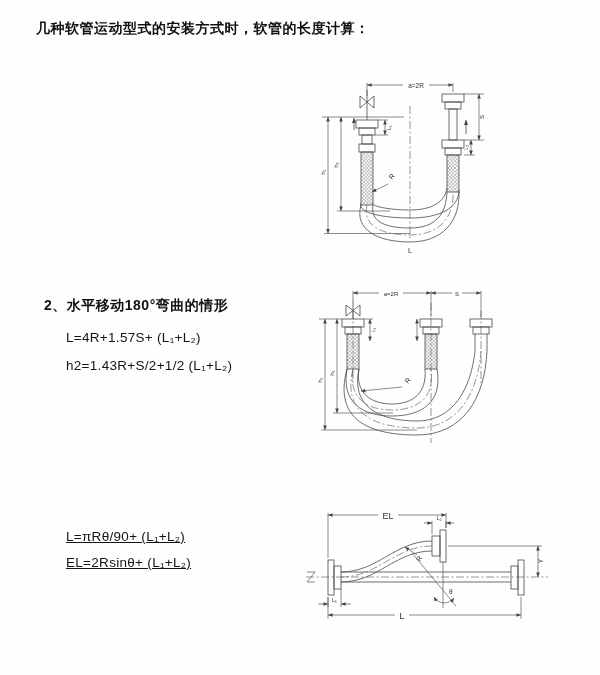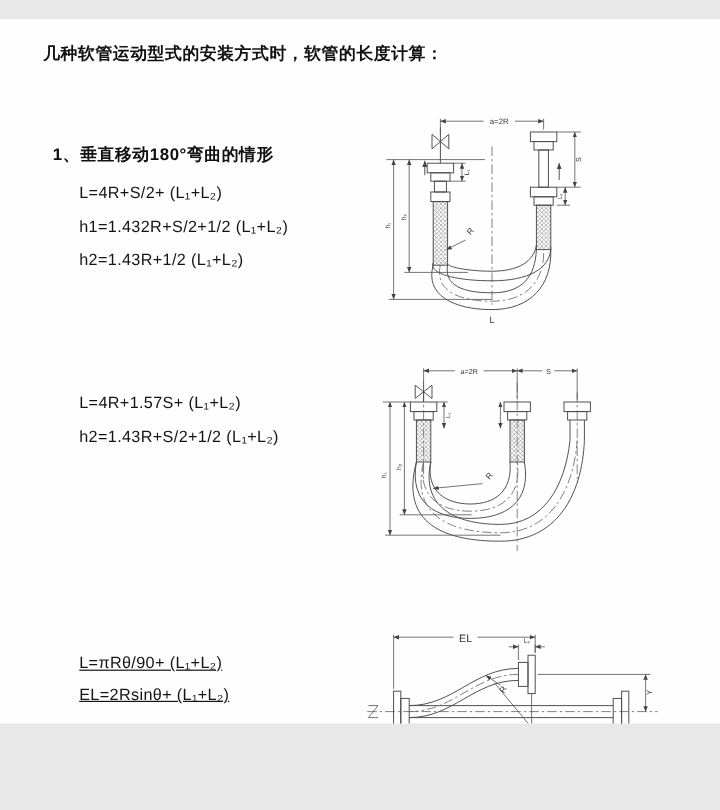--- a/index.html
+++ b/index.html
@@ -1,19 +1,19 @@
 <!DOCTYPE html>
 <html><head>
 <meta charset="utf-8">
 <style>
   html,body{margin:0;padding:0;background:#e8e8e8;}
   .page{
-    position:relative;width:600px;height:587px;background:#fefefe;
+    position:relative;width:600px;height:675px;background:#fefefe;
     font-family:"Liberation Sans","DejaVu Sans",sans-serif;color:#1a1a1a;
-    overflow:hidden;margin:16px auto;
+    overflow:hidden;margin:0 auto;
   }
   .doc-title{
     position:absolute;left:36px;top:20px;font-size:14px;font-weight:bold;
     letter-spacing:0.5px;color:#111;
   }
   .section{position:absolute;left:44px;}
   .sec-heading{font-size:14px;font-weight:bold;color:#111;letter-spacing:0.5px;}
   .formulas{margin-top:9px;padding-left:22px;}
   .formula{font-size:13.5px;line-height:28px;color:#141414;letter-spacing:0.3px;white-space:nowrap;}
   .s3 .formula{line-height:26px;text-decoration:underline;}
@@ -24,30 +24,23 @@
   .dashdot{stroke:#6a6a6a;stroke-width:0.7;fill:none;stroke-dasharray:8 2.5 2 2.5;}
   .whitebg{fill:#fefefe;stroke:none;}
 </style>
 </head>
 <body>
 
 <div class="page">
 
   <div class="doc-title">几种软管运动型式的安装方式时，软管的长度计算：</div>
 
-  <div class="section" style="top:104px;">
-    <div class="sec-heading">1、垂直移动180°弯曲的情形</div>
-    <div class="formulas">
-      <div class="formula">L=4R+S/2+ (L₁+L₂)</div>
-      <div class="formula">h1=1.432R+S/2+1/2 (L₁+L₂)</div>
-      <div class="formula">h2=1.43R+1/2 (L₁+L₂)</div>
-    </div>
-  </div>
 
   <div class="section" style="top:297px;">
+    <div class="sec-heading">2、水平移动180°弯曲的情形</div>
     <div class="formulas">
       <div class="formula">L=4R+1.57S+ (L₁+L₂)</div>
       <div class="formula">h2=1.43R+S/2+1/2 (L₁+L₂)</div>
     </div>
   </div>
 
   <div class="section s3" style="top:515px;">
     <div class="formulas">
       <div class="formula">L=πRθ/90+ (L₁+L₂)</div>
       <div class="formula">EL=2Rsinθ+ (L₁+L₂)</div>

